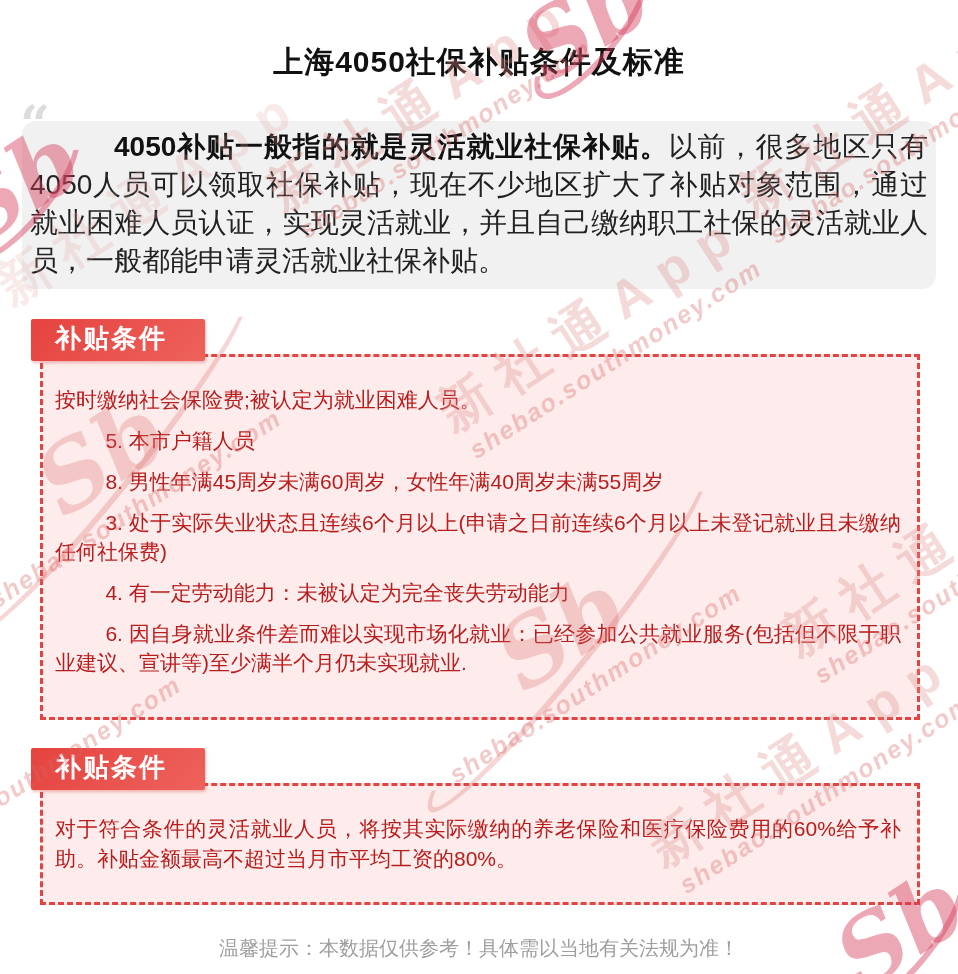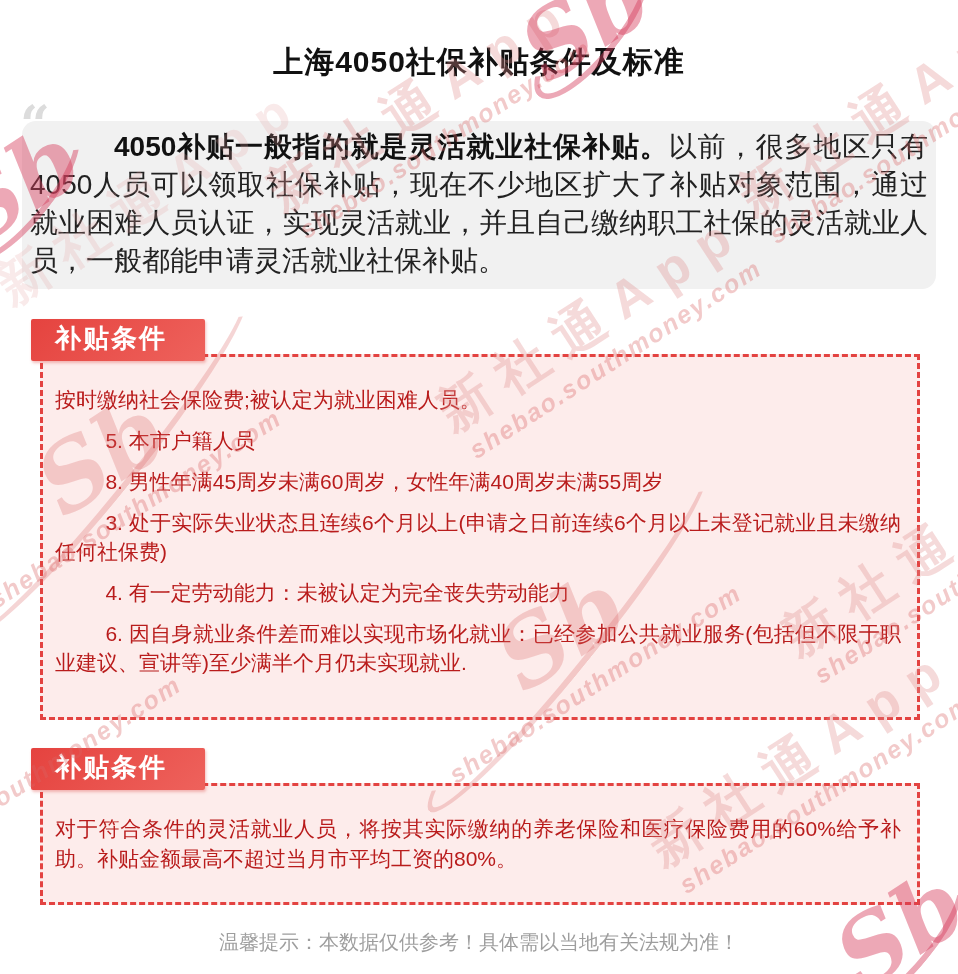--- a/index.html
+++ b/index.html
@@ -68,21 +68,21 @@
     margin:12px 0;
     font-size:21px;line-height:29px;color:#b91c1c;
     text-align:justify;
   }
   .dash-box p:first-child{margin-top:0;}
   .dash-box p.item{text-indent:2.4em;}
   .dash-box.standard p{margin:0;line-height:30px;}
 
   
   .tip{
-    margin-top:24px;
+    margin-top:30px;
     text-align:center;
     font-size:20px;color:#9e9e9e;
   }
 
   
   .wm{
     position:absolute;z-index:9;pointer-events:none;
     transform:translate(-50%,-50%) rotate(-33deg);
     text-align:center;white-space:nowrap;
   }

